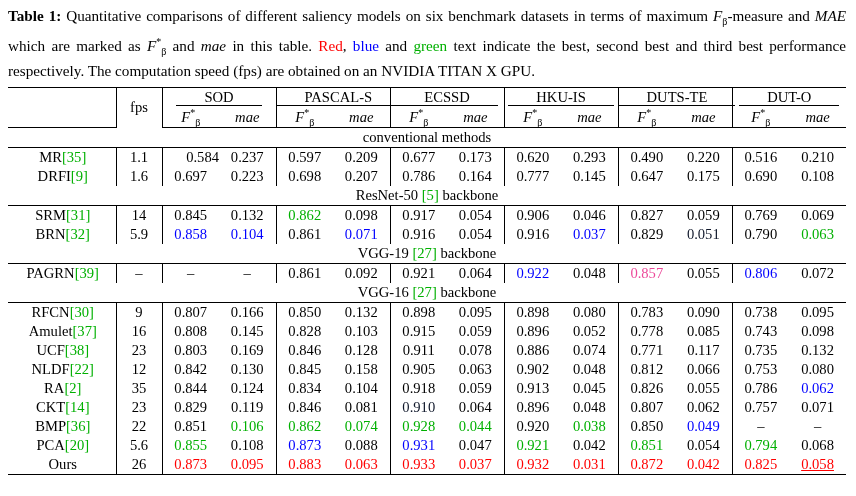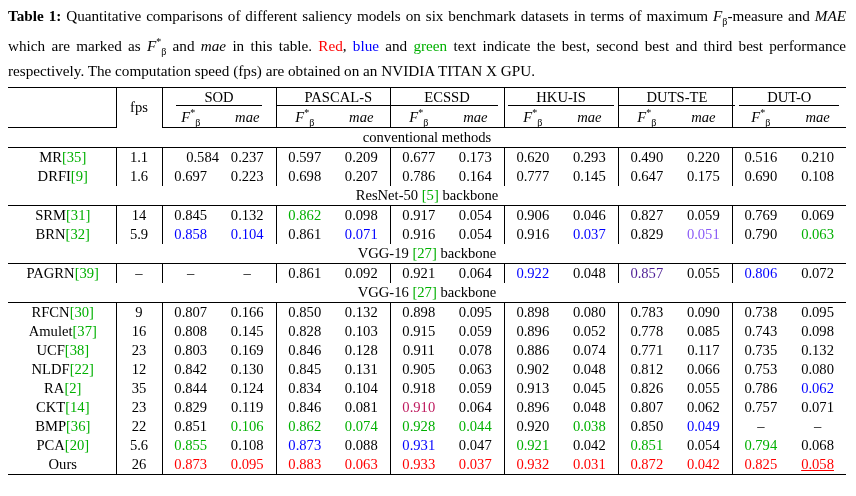--- a/index.html
+++ b/index.html
@@ -187,39 +187,39 @@
           <td class="vsep">5.9</td>
           <td class="vsep" style="color: rgb(0, 0, 255);">0.858</td>
           <td style="color: rgb(0, 0, 255);">0.104</td>
           <td class="vsep" style="color: rgb(0, 0, 0);">0.861</td>
           <td style="color: rgb(0, 0, 255);">0.071</td>
           <td class="vsep" style="color: rgb(0, 0, 0);">0.916</td>
           <td style="color: rgb(0, 0, 0);">0.054</td>
           <td class="vsep" style="color: rgb(0, 0, 0);">0.916</td>
           <td style="color: rgb(0, 0, 255);">0.037</td>
           <td class="vsep" style="color: rgb(0, 0, 0);">0.829</td>
-          <td style="color: #8b5cf6;">0.051</td>
+          <td style="color: #0f172a;">0.051</td>
           <td class="vsep" style="color: rgb(0, 0, 0);">0.790</td>
           <td style="color: rgb(0, 176, 0);">0.063</td>
         </tr>
         <tr class="section-row hrule-bot">
           <td colspan="14"><span>VGG-19 </span><span class="green">[27]</span><span> backbone</span></td>
         </tr>
         <tr>
           <td class="name-cell"><span>PAGRN</span><span class="green">[39]</span></td>
           <td class="vsep">–</td>
           <td class="vsep" style="color: rgb(0, 0, 0);">–</td>
           <td style="color: rgb(0, 0, 0);">–</td>
           <td class="vsep" style="color: rgb(0, 0, 0);">0.861</td>
           <td style="color: rgb(0, 0, 0);">0.092</td>
           <td class="vsep" style="color: rgb(0, 0, 0);">0.921</td>
           <td style="color: rgb(0, 0, 0);">0.064</td>
           <td class="vsep" style="color: rgb(0, 0, 255);">0.922</td>
           <td style="color: rgb(0, 0, 0);">0.048</td>
-          <td class="vsep" style="color: #4c1d95;">0.857</td>
+          <td class="vsep" style="color: #ec4899;">0.857</td>
           <td style="color: rgb(0, 0, 0);">0.055</td>
           <td class="vsep" style="color: rgb(0, 0, 255);">0.806</td>
           <td style="color: rgb(0, 0, 0);">0.072</td>
         </tr>
         <tr class="section-row hrule-bot">
           <td colspan="14"><span>VGG-16 </span><span class="green">[27]</span><span> backbone</span></td>
         </tr>
         <tr>
           <td class="name-cell"><span>RFCN</span><span class="green">[30]</span></td>
           <td class="vsep">9</td>
@@ -267,21 +267,21 @@
           <td style="color: rgb(0, 0, 0);">0.117</td>
           <td class="vsep" style="color: rgb(0, 0, 0);">0.735</td>
           <td style="color: rgb(0, 0, 0);">0.132</td>
         </tr>
         <tr>
           <td class="name-cell"><span>NLDF</span><span class="green">[22]</span></td>
           <td class="vsep">12</td>
           <td class="vsep" style="color: rgb(0, 0, 0);">0.842</td>
           <td style="color: rgb(0, 0, 0);">0.130</td>
           <td class="vsep" style="color: rgb(0, 0, 0);">0.845</td>
-          <td style="color: rgb(0, 0, 0);">0.131</td>
+          <td style="color: rgb(0, 0, 0);">0.158</td>
           <td class="vsep" style="color: rgb(0, 0, 0);">0.905</td>
           <td style="color: rgb(0, 0, 0);">0.063</td>
           <td class="vsep" style="color: rgb(0, 0, 0);">0.902</td>
           <td style="color: rgb(0, 0, 0);">0.048</td>
           <td class="vsep" style="color: rgb(0, 0, 0);">0.812</td>
           <td style="color: rgb(0, 0, 0);">0.066</td>
           <td class="vsep" style="color: rgb(0, 0, 0);">0.753</td>
           <td style="color: rgb(0, 0, 0);">0.080</td>
         </tr>
         <tr>
@@ -300,21 +300,21 @@
           <td class="vsep" style="color: rgb(0, 0, 0);">0.786</td>
           <td style="color: rgb(0, 0, 255);">0.062</td>
         </tr>
         <tr>
           <td class="name-cell"><span>CKT</span><span class="green">[14]</span></td>
           <td class="vsep">23</td>
           <td class="vsep" style="color: rgb(0, 0, 0);">0.829</td>
           <td style="color: rgb(0, 0, 0);">0.119</td>
           <td class="vsep" style="color: rgb(0, 0, 0);">0.846</td>
           <td style="color: rgb(0, 0, 0);">0.081</td>
-          <td class="vsep" style="color: #be185d;">0.910</td>
+          <td class="vsep" style="color: #0f172a;">0.910</td>
           <td style="color: rgb(0, 0, 0);">0.064</td>
           <td class="vsep" style="color: rgb(0, 0, 0);">0.896</td>
           <td style="color: rgb(0, 0, 0);">0.048</td>
           <td class="vsep" style="color: rgb(0, 0, 0);">0.807</td>
           <td style="color: rgb(0, 0, 0);">0.062</td>
           <td class="vsep" style="color: rgb(0, 0, 0);">0.757</td>
           <td style="color: rgb(0, 0, 0);">0.071</td>
         </tr>
         <tr>
           <td class="name-cell"><span>BMP</span><span class="green">[36]</span></td>

